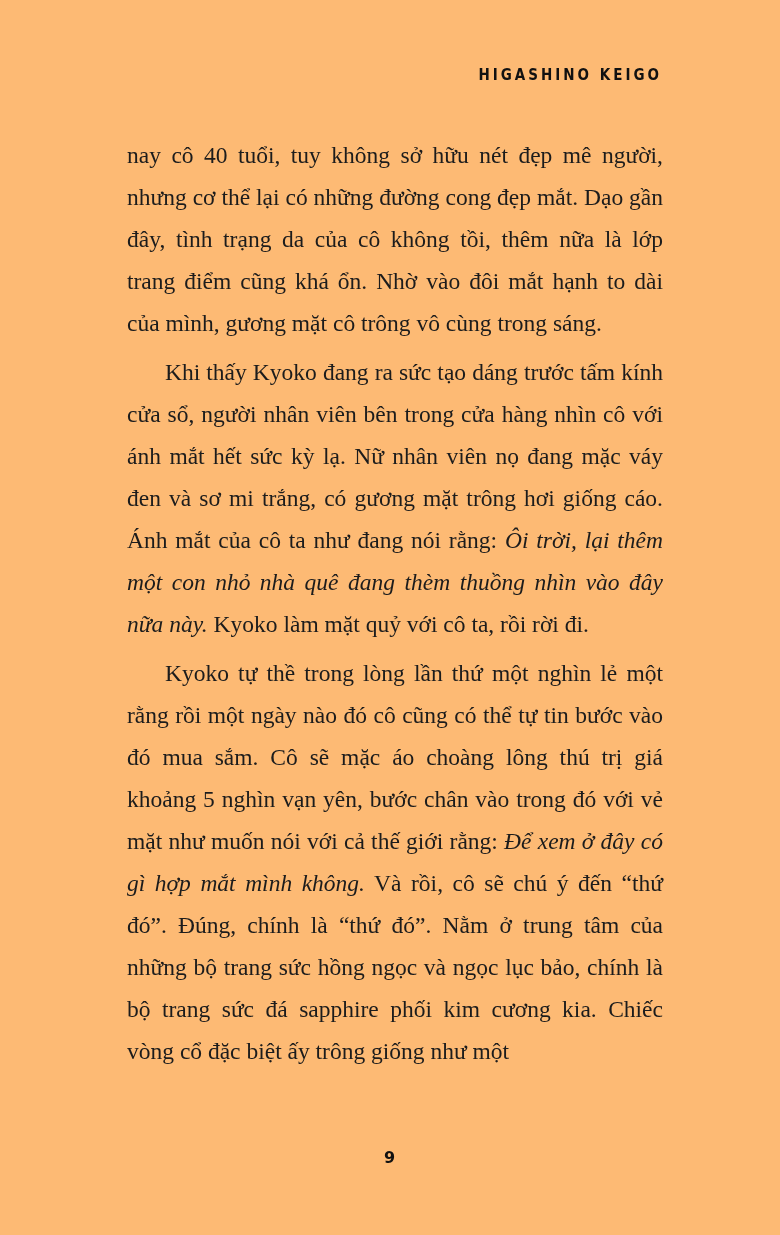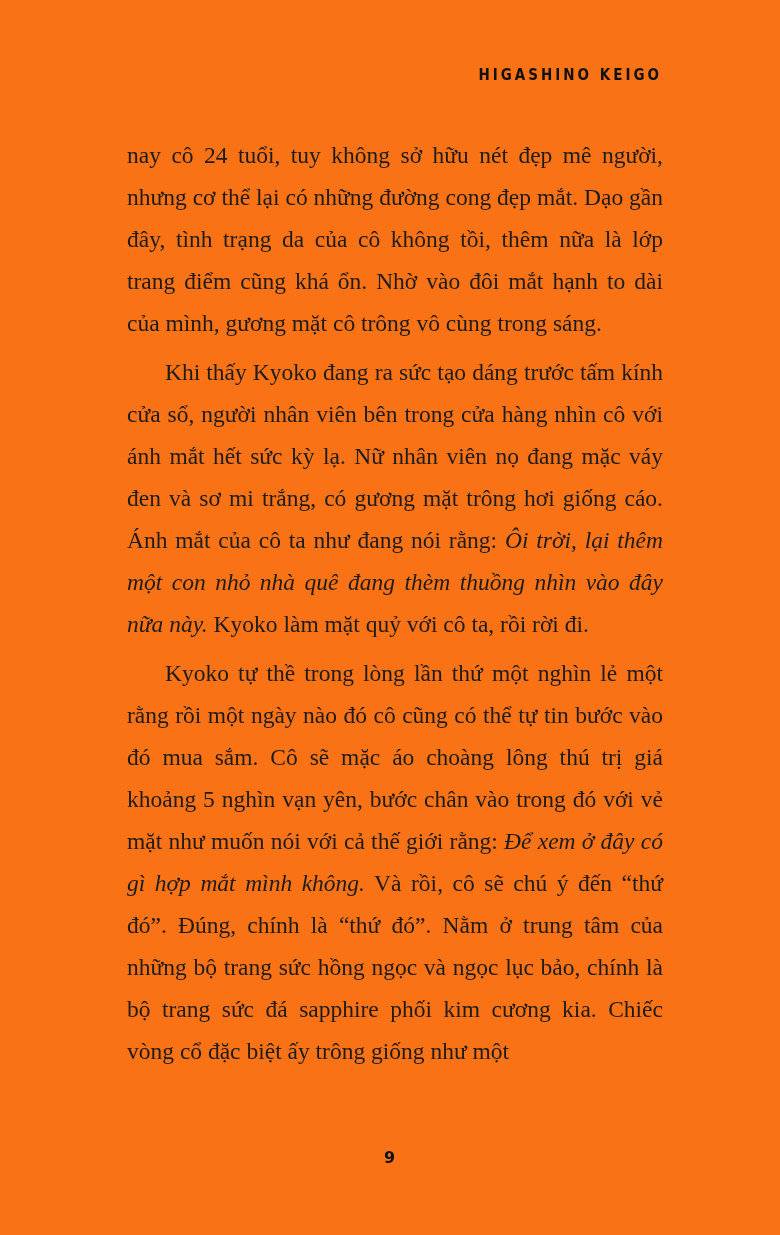--- a/index.html
+++ b/index.html
@@ -4,21 +4,21 @@
 <style>
   html, body {
     margin: 0;
     padding: 0;
     background: #ffffff;
   }
   .page {
     position: relative;
     width: 780px;
     height: 1235px;
-    background: #f97316;
+    background: #fdba74;
     overflow: hidden;
     font-family: "Liberation Serif", serif;
     color: #1a1a1a;
   }
   .running-head {
     position: absolute;
     top: 66px;
     right: 118px;
     font-family: "DejaVu Sans", sans-serif;
     font-weight: 800;
@@ -62,20 +62,20 @@
   }
 </style>
 </head>
 <body>
 
 <div class="page">
 
   <div class="running-head">HIGASHINO KEIGO</div>
 
   <div class="body-text">
-      <p class=""><span>nay cô 24 tuổi, tuy không sở hữu nét đẹp mê người, nhưng cơ thể lại có những đường cong đẹp mắt. Dạo gần đây, tình trạng da của cô không tồi, thêm nữa là lớp trang điểm cũng khá ổn. Nhờ vào đôi mắt hạnh to dài của mình, gương mặt cô trông vô cùng trong sáng.</span></p>
+      <p class=""><span>nay cô 40 tuổi, tuy không sở hữu nét đẹp mê người, nhưng cơ thể lại có những đường cong đẹp mắt. Dạo gần đây, tình trạng da của cô không tồi, thêm nữa là lớp trang điểm cũng khá ổn. Nhờ vào đôi mắt hạnh to dài của mình, gương mặt cô trông vô cùng trong sáng.</span></p>
       <p class="indent"><span>Khi thấy Kyoko đang ra sức tạo dáng trước tấm kính cửa sổ, người nhân viên bên trong cửa hàng nhìn cô với ánh mắt hết sức kỳ lạ. Nữ nhân viên nọ đang mặc váy đen và sơ mi trắng, có gương mặt trông hơi giống cáo. Ánh mắt của cô ta như đang nói rằng: </span><span class="em">Ôi trời, lại thêm một con nhỏ nhà quê đang thèm thuồng nhìn vào đây nữa này.</span><span> Kyoko làm mặt quỷ với cô ta, rồi rời đi.</span></p>
       <p class="indent"><span>Kyoko tự thề trong lòng lần thứ một nghìn lẻ một rằng rồi một ngày nào đó cô cũng có thể tự tin bước vào đó mua sắm. Cô sẽ mặc áo choàng lông thú trị giá khoảng 5 nghìn vạn yên, bước chân vào trong đó với vẻ mặt như muốn nói với cả thế giới rằng: </span><span class="em">Để xem ở đây có gì hợp mắt mình không.</span><span> Và rồi, cô sẽ chú ý đến “thứ đó”. Đúng, chính là “thứ đó”. Nằm ở trung tâm của những bộ trang sức hồng ngọc và ngọc lục bảo, chính là bộ trang sức đá sapphire phối kim cương kia. Chiếc vòng cổ đặc biệt ấy trông giống như một</span></p>
     </div>
 
   <div class="page-number">9</div>
 
 </div>
 
 </body></html>

